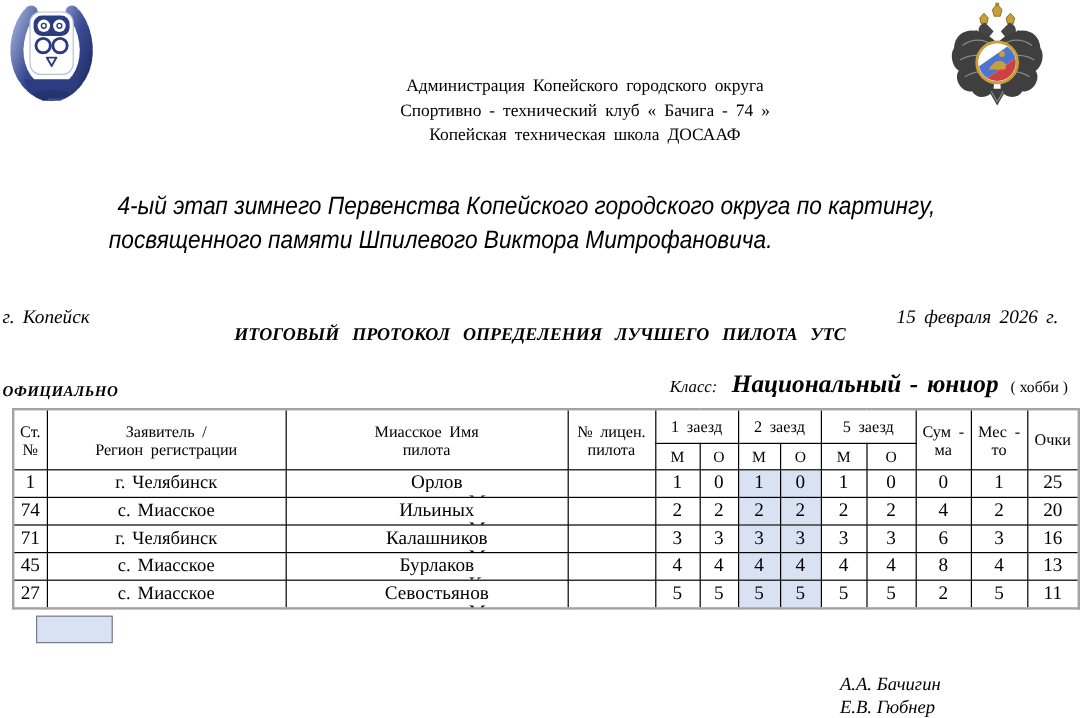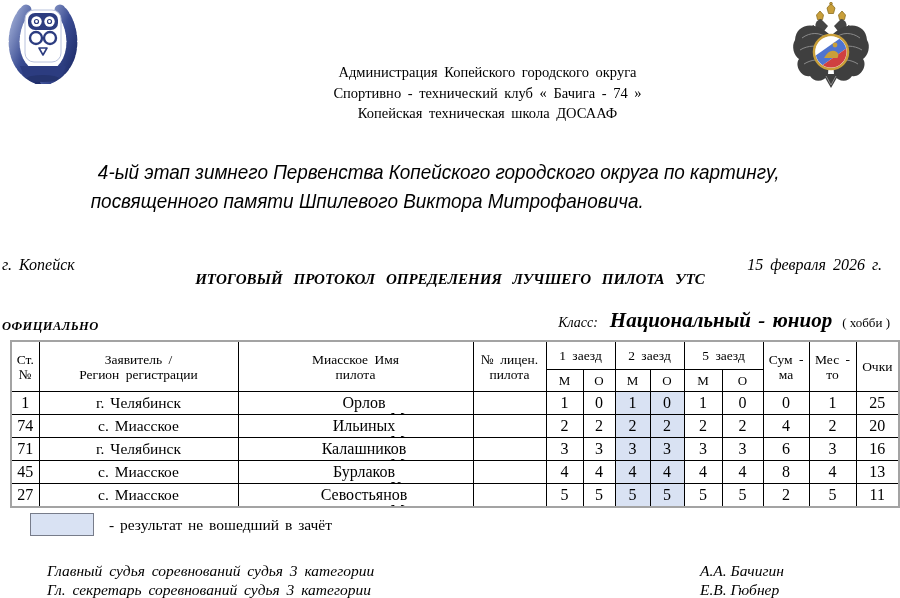--- a/index.html
+++ b/index.html
@@ -295,25 +295,20 @@
         <td>5</td>
         <td>2</td>
         <td>5</td>
         <td>11</td>
       </tr>
     </tbody>
   </table>
 
   <div class="legend">
     <span class="legend-box"></span>
-    <span class="legend-text">- результат не вошедший в зачёт</span>
-  </div>
-
-  <div class="sig-roles">
-    <div>Главный судья соревнований судья 3 категории</div>
-    <div>Гл. секретарь соревнований судья 3 категории</div>
-  </div>
+  </div>
+
   <div class="sig-names">
     <div>А.А. Бачигин</div>
     <div>Е.В. Гюбнер</div>
   </div>
 
 </div>
 
 </body></html>

